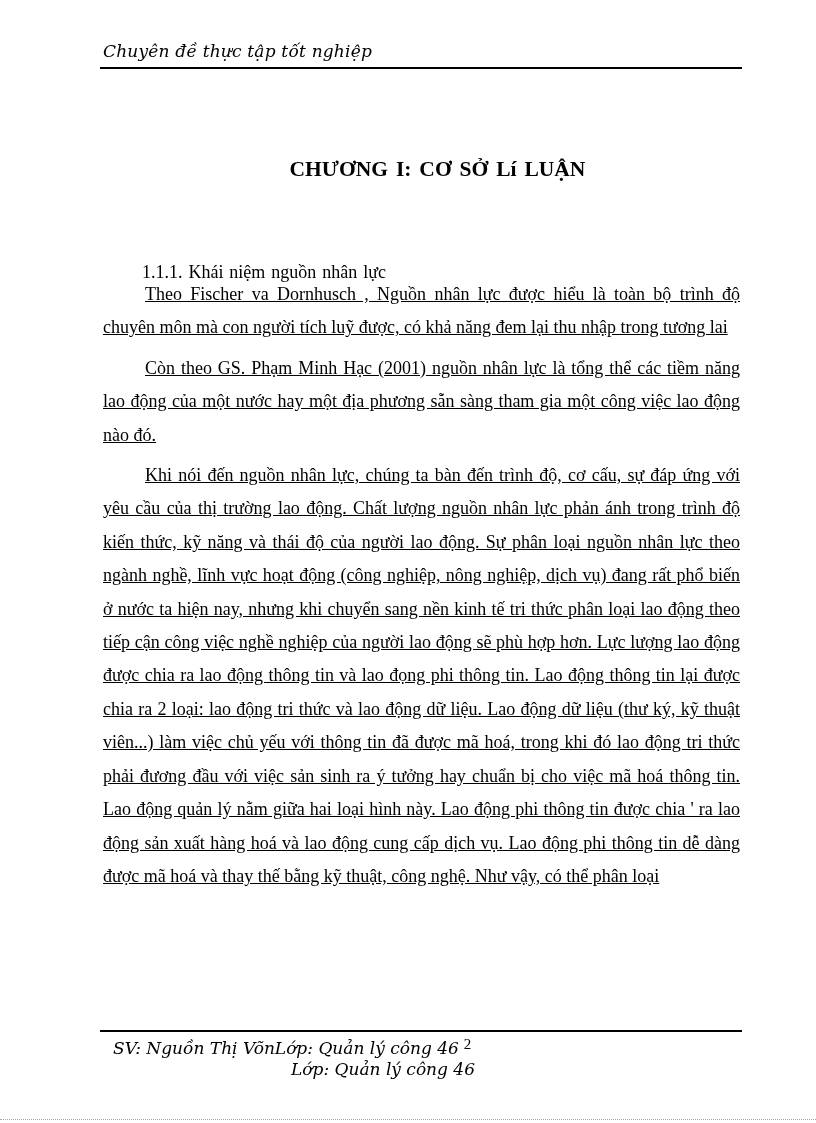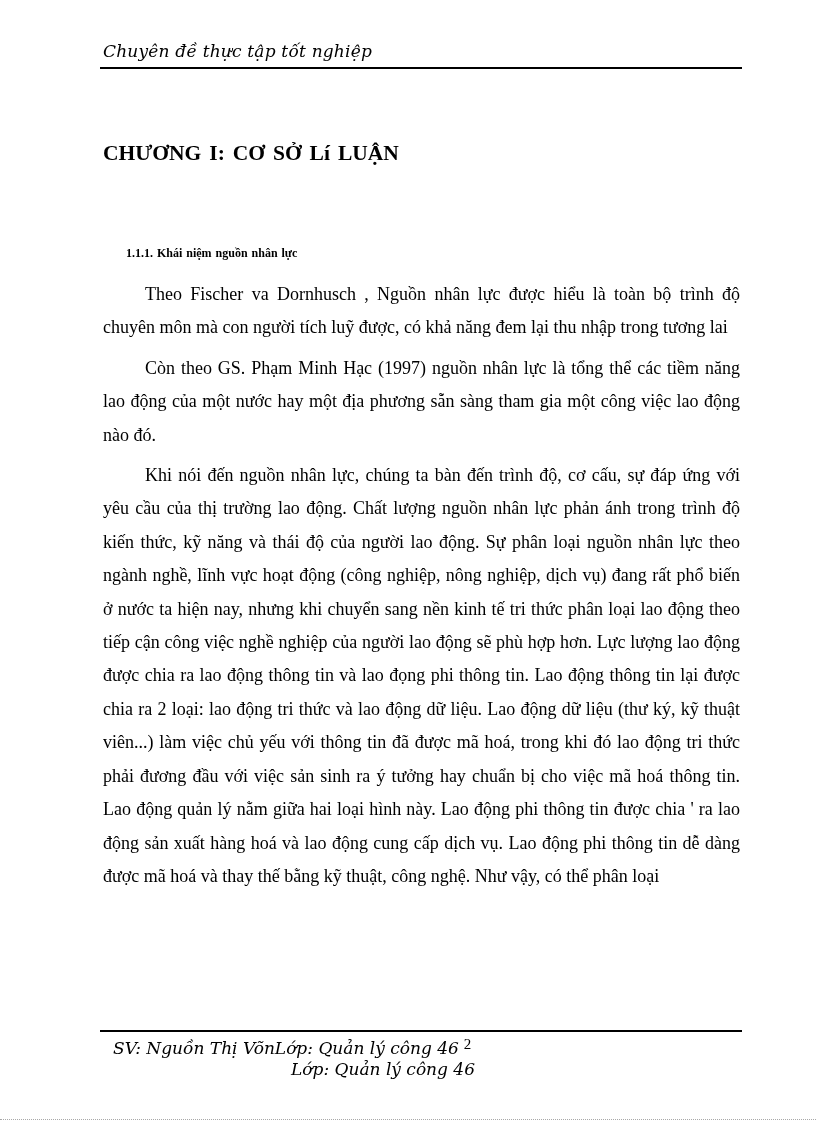--- a/index.html
+++ b/index.html
@@ -34,59 +34,61 @@
     left: 100px;
     top: 67px;
     width: 642px;
     border-top: 2px solid #000000;
   }
   .chapter-title {
     position: absolute;
     left: 103px;
     top: 141px;
     width: 637px;
-    margin: 0;
+    margin: 16px;
+    text-align: center;
     font-size: 21.5px;
     font-weight: bold;
     word-spacing: 0.12em;
     white-space: nowrap;
   }
   .section-heading {
     position: absolute;
     left: 103px;
     top: 203px;
     width: 637px;
     margin: 0;
     font-size: 19.5px;
     font-weight: bold;
     word-spacing: 0.28em;
     white-space: nowrap;
   }
   .subsection-heading {
     position: absolute;
     left: 126px;
     top: 246px;
-    margin: 0;
-    font-size: 12px;
-    font-weight: bold;
+    margin: 16px;
+    font-size: 18px;
+    font-weight: normal;
     word-spacing: 0.08em;
     white-space: nowrap;
   }
   .body-text {
     position: absolute;
     left: 103px;
     top: 278px;
     width: 637px;
   }
   .body-text p {
     margin: 0 0 7px 0;
     font-size: 18px;
     line-height: 33.4px;
     text-align: justify;
     text-indent: 42px;
+    text-decoration: underline;
   }
   .footer-rule {
     position: absolute;
     left: 100px;
     top: 1030px;
     width: 642px;
     border-top: 2px solid #000000;
   }
   .footer-line1 {
     position: absolute;
@@ -132,21 +134,21 @@
   <div class="header-title">Chuyên đề thực tập tốt nghiệp</div>
   <div class="header-rule"></div>
 
   <h1 class="chapter-title">CHƯƠNG I: CƠ SỞ Lí LUẬN</h1>
 
 
   <h3 class="subsection-heading">1.1.1. Khái niệm nguồn nhân lực</h3>
 
   <div class="body-text">
     <p>Theo Fischer va Dornhusch , Nguồn nhân lực được hiểu là toàn bộ trình độ chuyên môn mà con người tích luỹ được, có khả năng đem lại thu nhập trong tương lai</p>
-    <p>Còn theo GS. Phạm Minh Hạc (1997) nguồn nhân lực là tổng thể các tiềm năng lao động của một nước hay một địa phương sẵn sàng tham gia một công việc lao động nào đó.</p>
+    <p>Còn theo GS. Phạm Minh Hạc (2001) nguồn nhân lực là tổng thể các tiềm năng lao động của một nước hay một địa phương sẵn sàng tham gia một công việc lao động nào đó.</p>
     <p>Khi nói đến nguồn nhân lực, chúng ta bàn đến trình độ, cơ cấu, sự đáp ứng với yêu cầu của thị trường lao động. Chất lượng nguồn nhân lực phản ánh trong trình độ kiến thức, kỹ năng và thái độ của người lao động. Sự phân loại nguồn nhân lực theo ngành nghề, lĩnh vực hoạt động (công nghiệp, nông nghiệp, dịch vụ) đang rất phổ biến ở nước ta hiện nay, nhưng khi chuyển sang nền kinh tế tri thức phân loại lao động theo tiếp cận công việc nghề nghiệp của người lao động sẽ phù hợp hơn. Lực lượng lao động được chia ra lao động thông tin và lao đọng phi thông tin. Lao động thông tin lại được chia ra 2 loại: lao động tri thức và lao động dữ liệu. Lao động dữ liệu (thư ký, kỹ thuật viên...) làm việc chủ yếu với thông tin đã được mã hoá, trong khi đó lao động tri thức phải đương đầu với việc sản sinh ra ý tưởng hay chuẩn bị cho việc mã hoá thông tin. Lao động quản lý nằm giữa hai loại hình này. Lao động phi thông tin được chia ' ra lao động sản xuất hàng hoá và lao động cung cấp dịch vụ. Lao động phi thông tin dễ dàng được mã hoá và thay thế bằng kỹ thuật, công nghệ. Như vậy, có thể phân loại</p>
   </div>
 
   <div class="footer-rule"></div>
 
   <div class="footer-line1">
     <span>SV: Nguồn Thị Võn</span><span>Lớp: Quản lý công 46</span><span class="page-num">2</span>
   </div>
 
   <div class="footer-line2">Lớp: Quản lý công 46</div>

